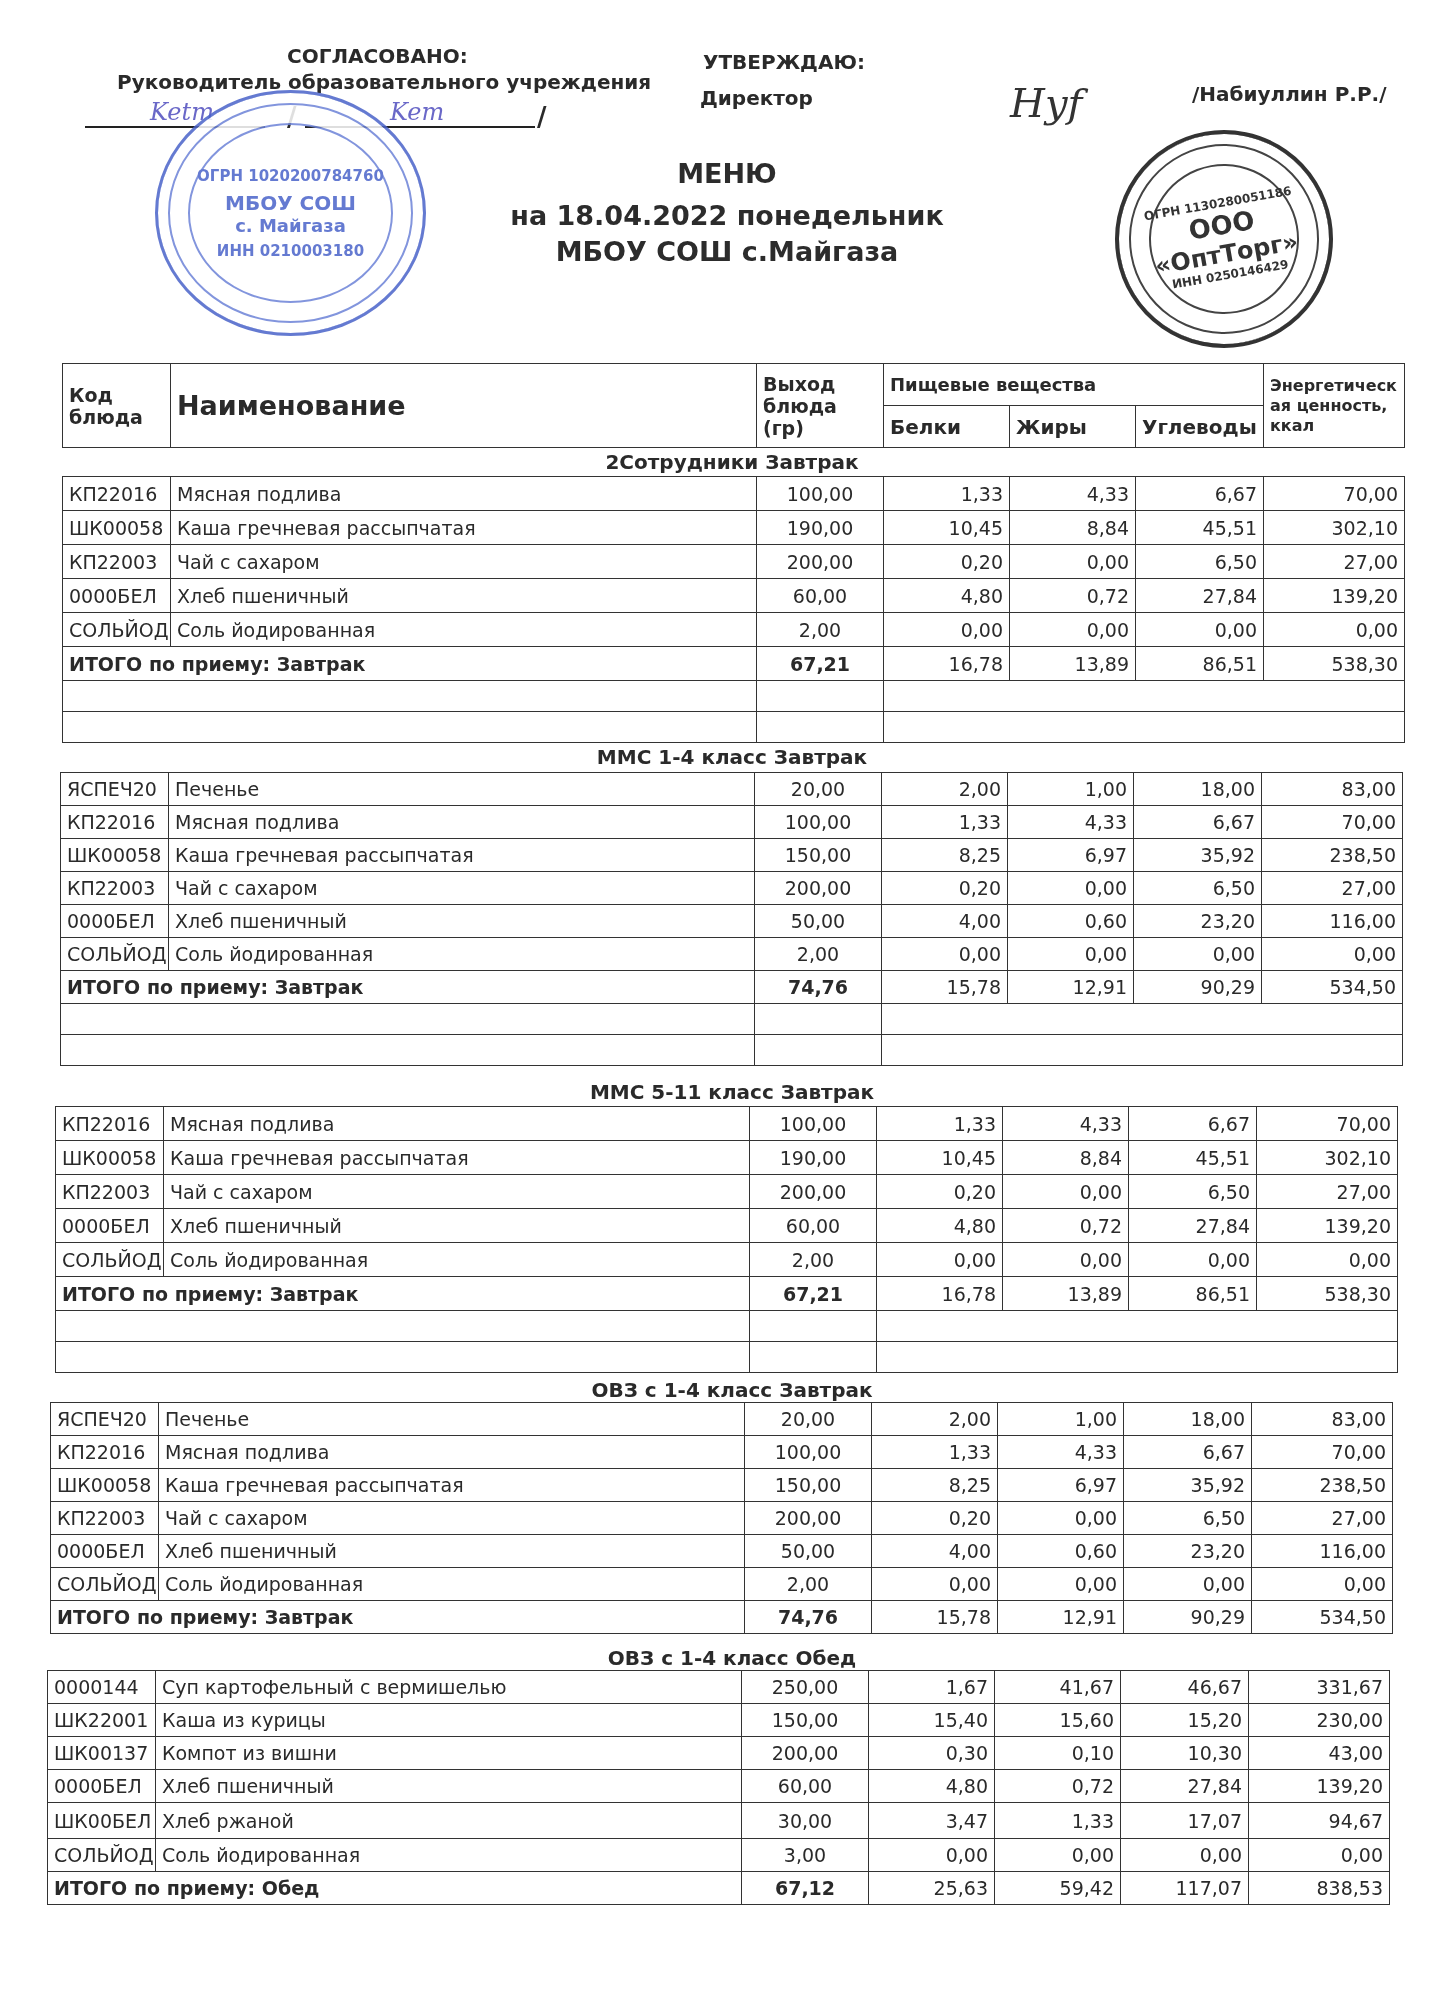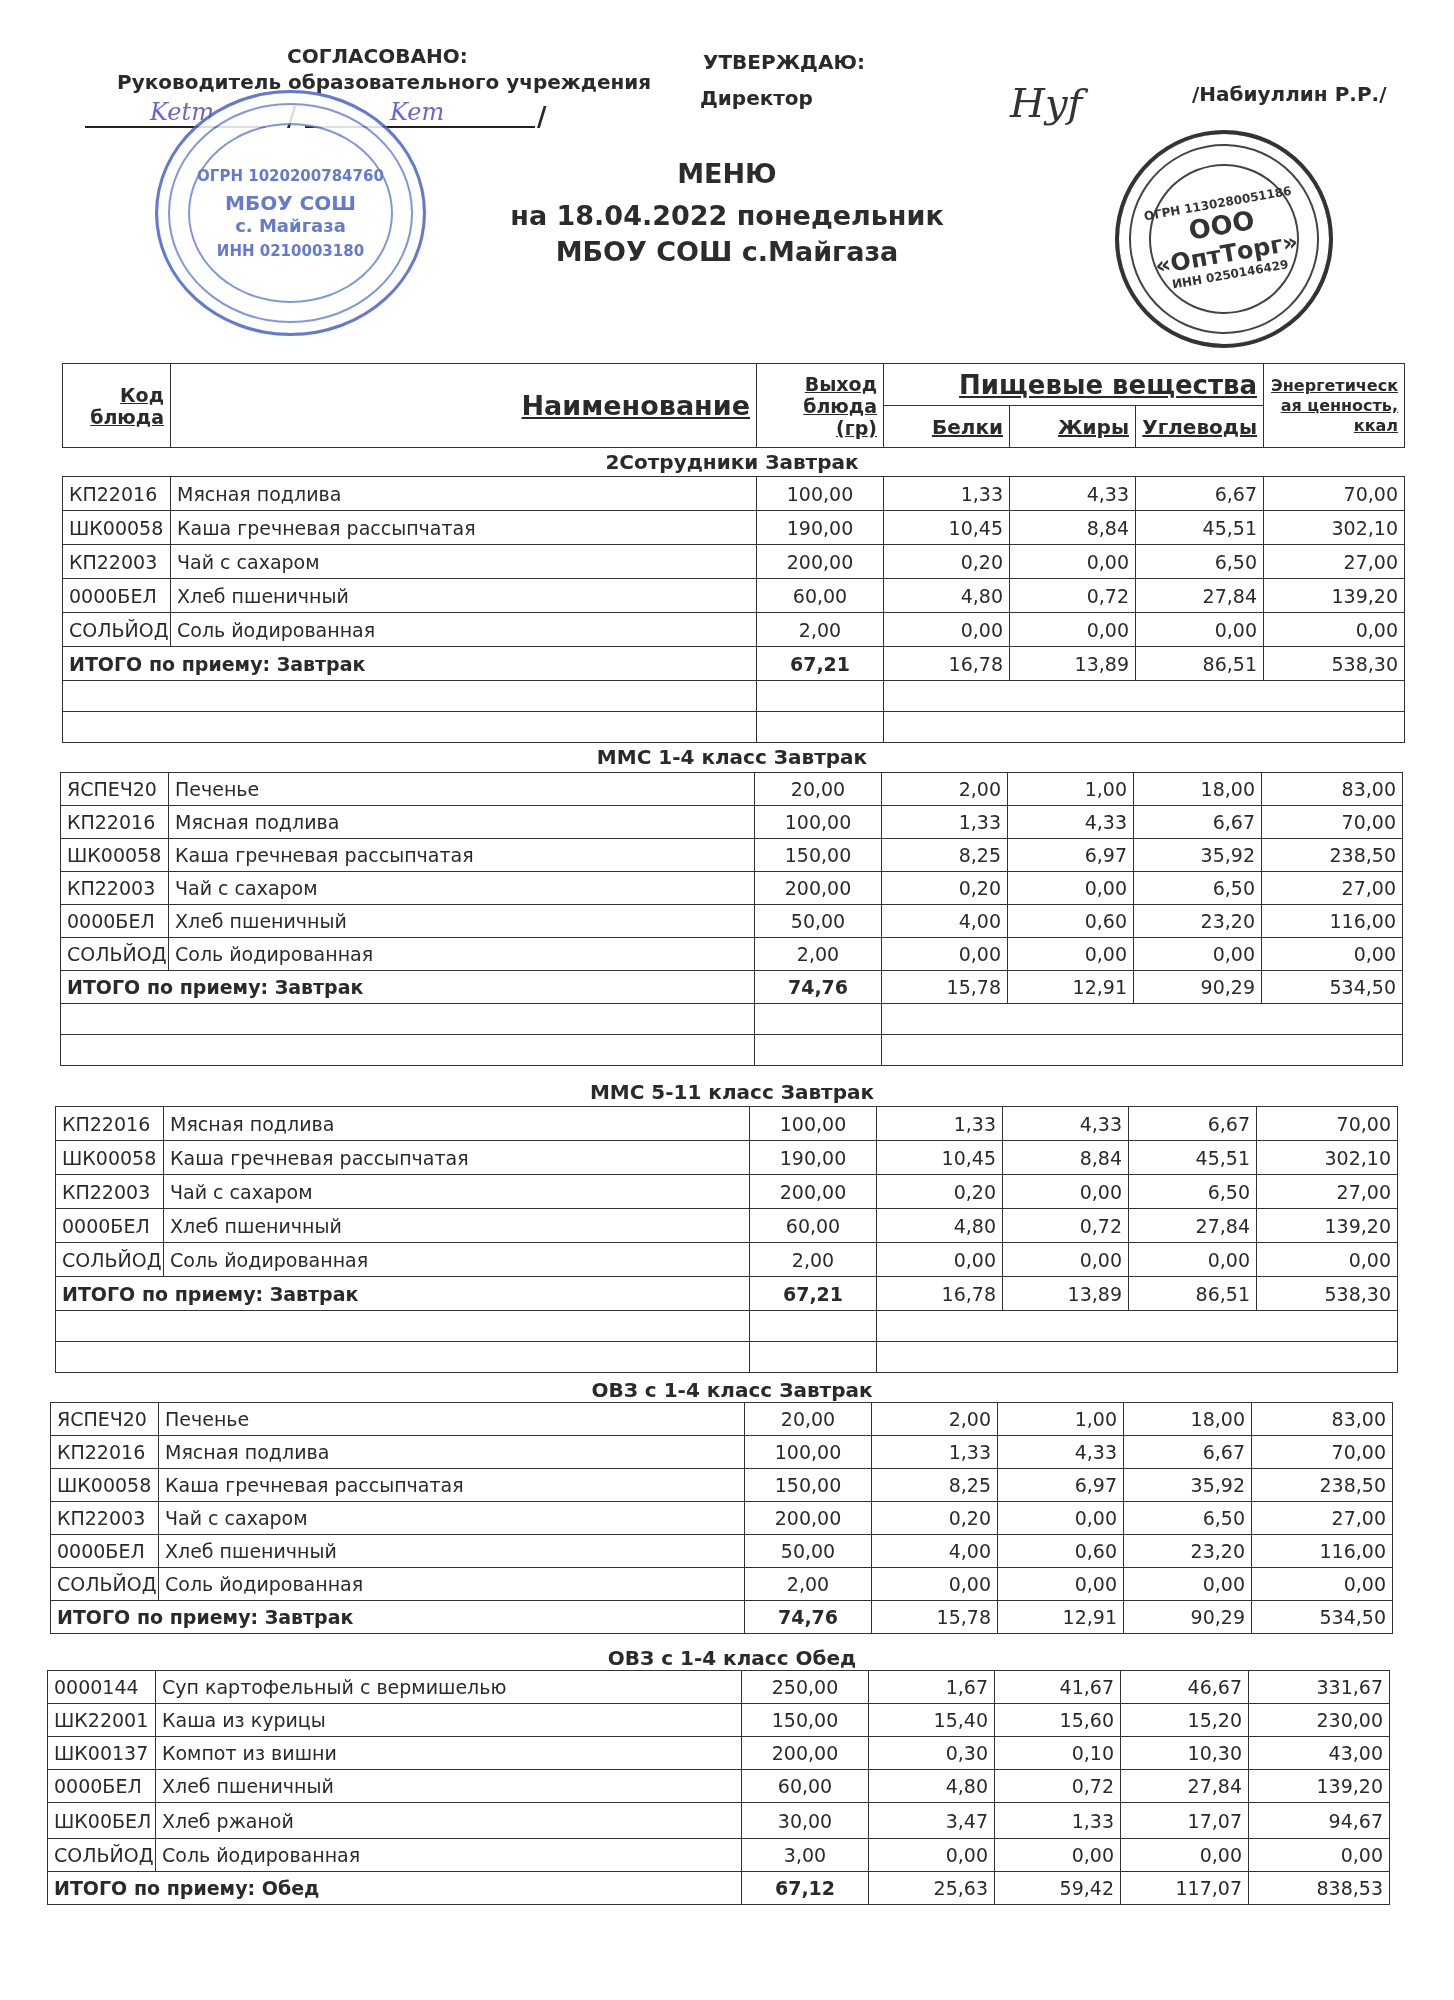--- a/index.html
+++ b/index.html
@@ -8,21 +8,21 @@
   .hdr-text { font-weight:bold; font-size:20px; white-space:nowrap; }
   .title { position:absolute; left:0; width:1454px; text-align:center; font-weight:bold; font-size:27px; line-height:36px; color:#2c2c2c; }
   .sig-line { position:absolute; border-bottom:2px solid #222; height:0; }
   .slash { position:absolute; font-size:26px; font-weight:bold; }
   .scribble { position:absolute; font-family:"DejaVu Serif", serif; font-style:italic; color:#6a68c8; font-size:24px; }
   .stamp { position:absolute; border-radius:50%; display:flex; align-items:center; justify-content:center; text-align:center; font-weight:bold; }
   .stamp-blue { border:3px solid #4a63c9; box-shadow: inset 0 0 0 10px #fff, inset 0 0 0 12px #6d83d8, inset 0 0 0 30px #fff, inset 0 0 0 32px #6d83d8; color:#4a63c9; }
   .stamp-black { border:4px solid #333; box-shadow: inset 0 0 0 10px #fff, inset 0 0 0 12px #444, inset 0 0 0 30px #fff, inset 0 0 0 32px #444; color:#333; }
   table.grid { position:absolute; border-collapse:collapse; table-layout:fixed; }
   table.grid td, table.grid th { border:1.5px solid #333; padding:0 6px; font-size:19px; overflow:hidden; white-space:nowrap; }
-  table.head th { font-weight:bold; text-align:right; line-height:22px;text-decoration:underline; }
+  table.head th { font-weight:bold; text-align:left; line-height:22px; }
   table.head th.big { font-size:27px; }
   table.head th.small { font-size:16px; line-height:20px; }
   td.num { text-align:right; }
   td.c { text-align:center; }
   tr.total td { font-weight:bold; }
   tr.total td.plain { font-weight:normal; }
   tr.blank td { height:30px; }
   .section-title { position:absolute; left:62px; width:1340px; text-align:center; font-weight:bold; font-size:20px; }
 </style>
 </head>
@@ -72,21 +72,21 @@
       <col style="width:126px">
       <col style="width:126px">
       <col style="width:128px">
       <col style="width:141px">
   </colgroup>
   <tbody>
       <tr>
     <th rowspan="2" style="white-space:normal;">Код блюда</th>
     <th rowspan="2" class="big">Наименование</th>
     <th rowspan="2" style="white-space:normal;margin-left:28px;">Выход блюда (гр)</th>
-    <th colspan="3" class="big" style="font-size:26px;">Пищевые вещества</th>
+    <th colspan="3" class="big" style="font-size:18px;">Пищевые вещества</th>
     <th rowspan="2" class="small" style="white-space:normal;word-break:break-all;">Энергетическая ценность, ккал</th>
   </tr>
   <tr>
     <th style="font-size:20px;">Белки</th>
     <th style="font-size:20px;">Жиры</th>
     <th style="font-size:20px;">Углеводы</th>
   </tr>
 </tbody>
   </table>
 

